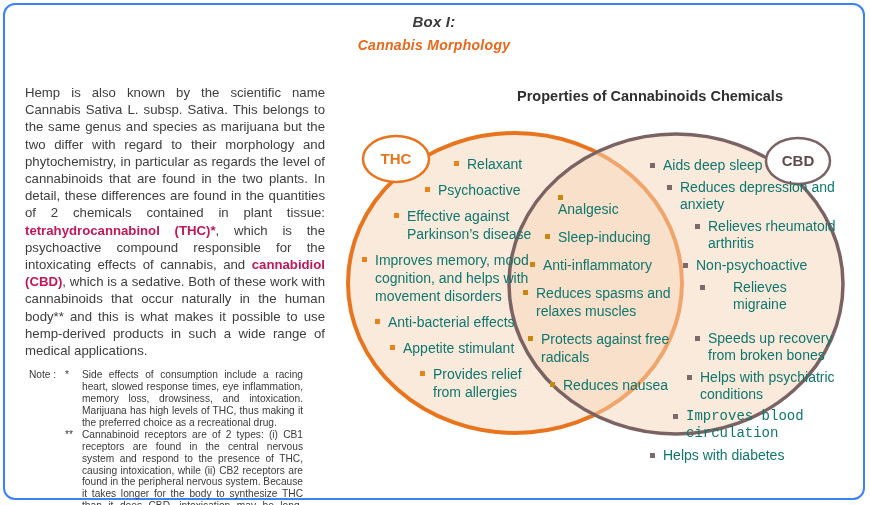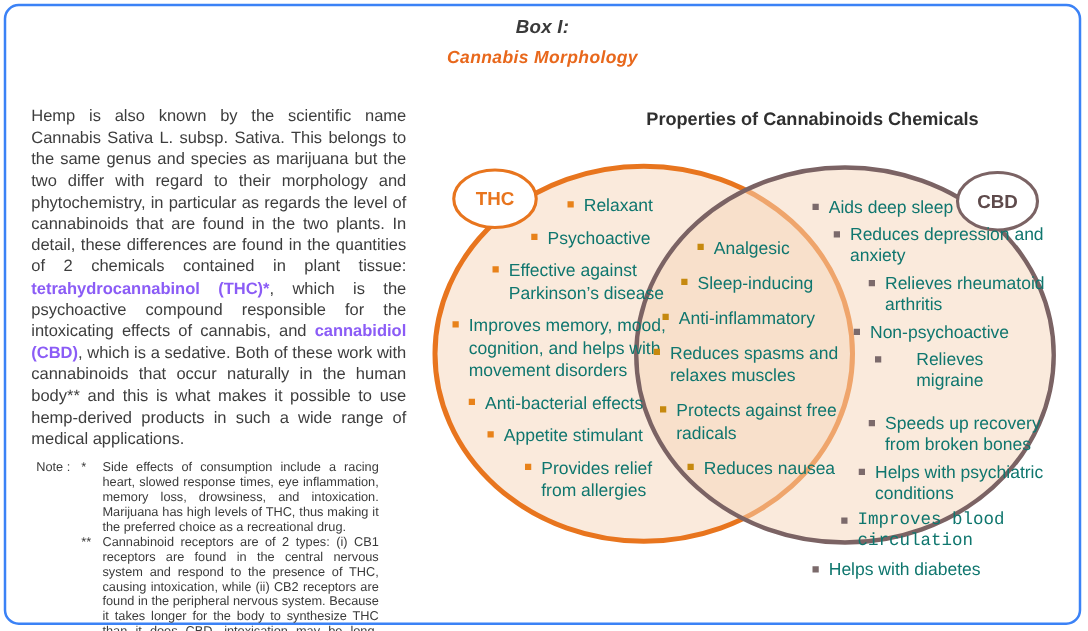--- a/index.html
+++ b/index.html
@@ -7,21 +7,21 @@
   .page{position:absolute;left:3px;top:3px;width:858px;height:493px;border:2px solid #3b82f6;border-radius:12px;background:#fff;}
 
   
   .header{position:absolute;left:0;top:8px;width:100%;text-align:center;}
   .box-label{font-size:15px;font-weight:bold;font-style:italic;color:#3a3a3a;letter-spacing:.2px;}
   .box-title{font-size:14px;font-weight:bold;font-style:italic;color:#e8681c;margin-top:7px;letter-spacing:.3px;}
 
   
   .left-col{position:absolute;left:20px;top:79px;width:300px;}
   .intro{margin:0;font-size:13.2px;line-height:17.2px;text-align:justify;color:#3d3d3d;}
-  .intro b{color:#8b5cf6;}
+  .intro b{color:#be185d;}
   .notes{display:flex;margin-top:10px;font-size:10.2px;line-height:11.9px;color:#3a3a3a;}
   .note-label{width:36px;flex:none;padding-left:4px;}
   .notes-list{flex:1;max-width:238px;}
   .note-row{display:flex;}
   .note-marker{width:17px;flex:none;}
   .note-text{flex:1;text-align:justify;}
 
   
   .venn{position:absolute;left:335px;top:83px;width:532px;height:420px;}
   .venn-title{position:absolute;left:90px;top:0;width:440px;text-align:center;font-size:14.5px;font-weight:bold;color:#2f2f2f;}
@@ -104,21 +104,21 @@
         <li style="margin-left: 28px;">
           <span class="bullet b-thc"></span>
           <span>Appetite stimulant</span>
         </li>
         <li style="margin-left: 58px;">
           <span class="bullet b-thc"></span>
           <span>Provides relief from allergies</span>
         </li>
       </ul>
     <ul class="col col-shared">
-        <li style="margin-left: 35px;">
+        <li style="margin-left: 35px; flex-direction: column;">
           <span class="bullet b-shared"></span>
           <span>Analgesic</span>
         </li>
         <li style="margin-left: 22px;">
           <span class="bullet b-shared"></span>
           <span>Sleep-inducing</span>
         </li>
         <li style="margin-left: 7px;">
           <span class="bullet b-shared"></span>
           <span>Anti-inflammatory</span>

